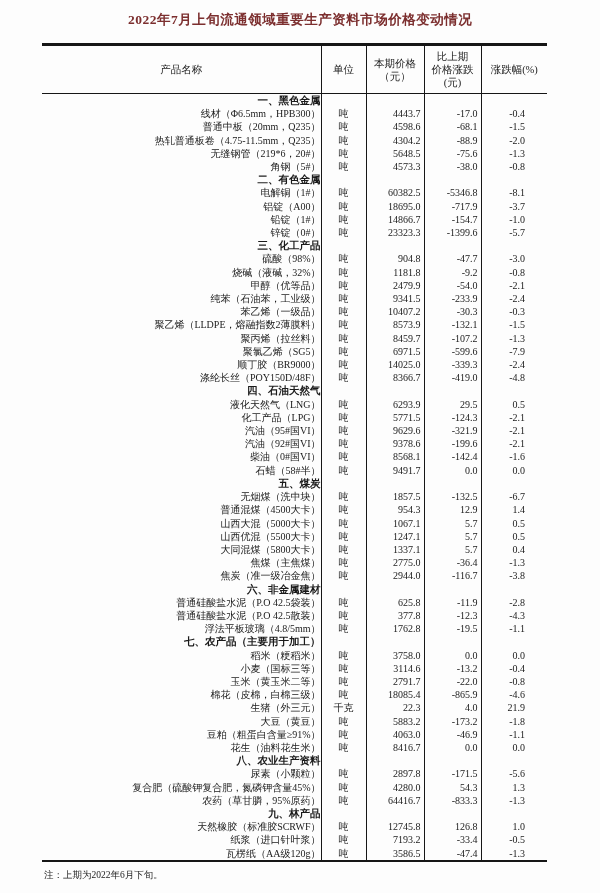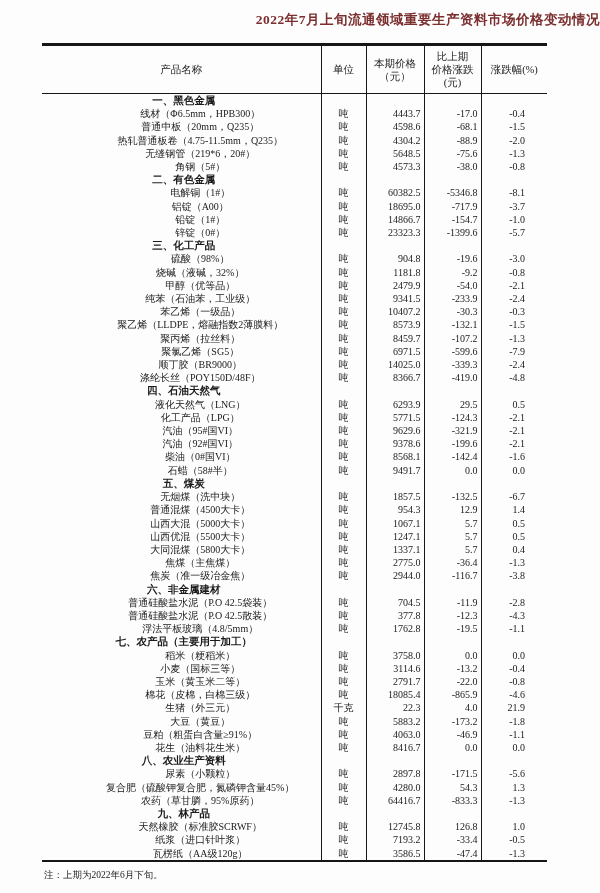--- a/index.html
+++ b/index.html
@@ -2,40 +2,40 @@
 <html><head>
 <meta charset="utf-8">
 <style>
   html,body{margin:0;padding:0;}
   body{
     width:600px;height:893px;background:#fdfdfd;
     font-family:"Liberation Serif","DejaVu Serif",serif;
     color:#1a1a1a;overflow:hidden;
   }
   .title{
-    text-align:right;padding-top:11px;
+    text-align:center;padding-top:11px;
     font-size:13.5px;font-weight:bold;letter-spacing:.5px;
   }
   table{
     border-collapse:collapse;table-layout:fixed;
     width:505px;margin:14px 0 0 42px;
     border-top:3px solid #161616;border-bottom:2px solid #161616;
   }
   th,td{box-sizing:border-box;}
   thead th{
     font-weight:normal;font-size:10.5px;line-height:13px;
     padding:4px 2px;border-bottom:1px solid #161616;
     vertical-align:middle;text-align:center;white-space:pre-line;
   }
   th + th, td + td{border-left:1px solid #161616;}
   tbody td{
     font-size:10px;line-height:13.2px;height:13.2px;
     padding:0;white-space:nowrap;overflow:hidden;
   }
-  td.name{text-align:center;padding-left:38px;}
+  td.name{text-align:right;padding-left:38px;}
   td.section{padding-left:5px;font-weight:bold;font-size:10.5px;}
   td.unit{text-align:center;}
   td.num{text-align:right;padding-right:3px;}
   td.pct{padding-right:22px;}
   .note{margin:7px 0 0 44px;font-size:9.5px;color:#222;}
 </style>
 </head>
 <body>
 
 <div class="page">
@@ -142,21 +142,21 @@
           <td class="name section">三、化工产品</td>
           <td></td>
           <td></td>
           <td></td>
           <td></td>
         </tr>
         <tr>
           <td class="name item">硫酸（98%）</td>
           <td class="unit">吨</td>
           <td class="num">904.8</td>
-          <td class="num">-19.6</td>
+          <td class="num">-47.7</td>
           <td class="num pct">-3.0</td>
         </tr>
         <tr>
           <td class="name item">烧碱（液碱，32%）</td>
           <td class="unit">吨</td>
           <td class="num">1181.8</td>
           <td class="num">-9.2</td>
           <td class="num pct">-0.8</td>
         </tr>
         <tr>
@@ -323,21 +323,21 @@
         <tr>
           <td class="name section">六、非金属建材</td>
           <td></td>
           <td></td>
           <td></td>
           <td></td>
         </tr>
         <tr>
           <td class="name item">普通硅酸盐水泥（P.O 42.5袋装）</td>
           <td class="unit">吨</td>
-          <td class="num">704.5</td>
+          <td class="num">625.8</td>
           <td class="num">-11.9</td>
           <td class="num pct">-2.8</td>
         </tr>
         <tr>
           <td class="name item">普通硅酸盐水泥（P.O 42.5散装）</td>
           <td class="unit">吨</td>
           <td class="num">377.8</td>
           <td class="num">-12.3</td>
           <td class="num pct">-4.3</td>
         </tr>

